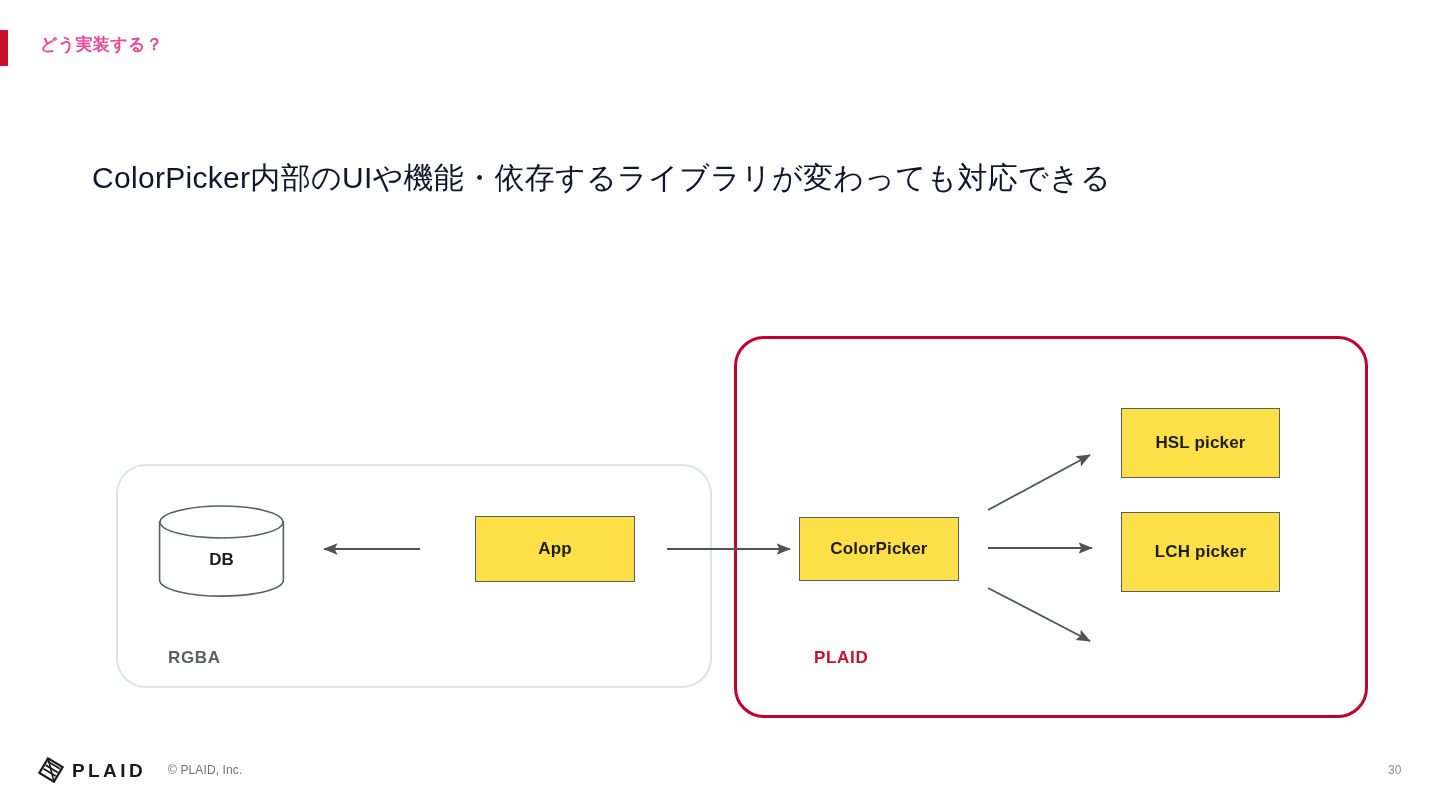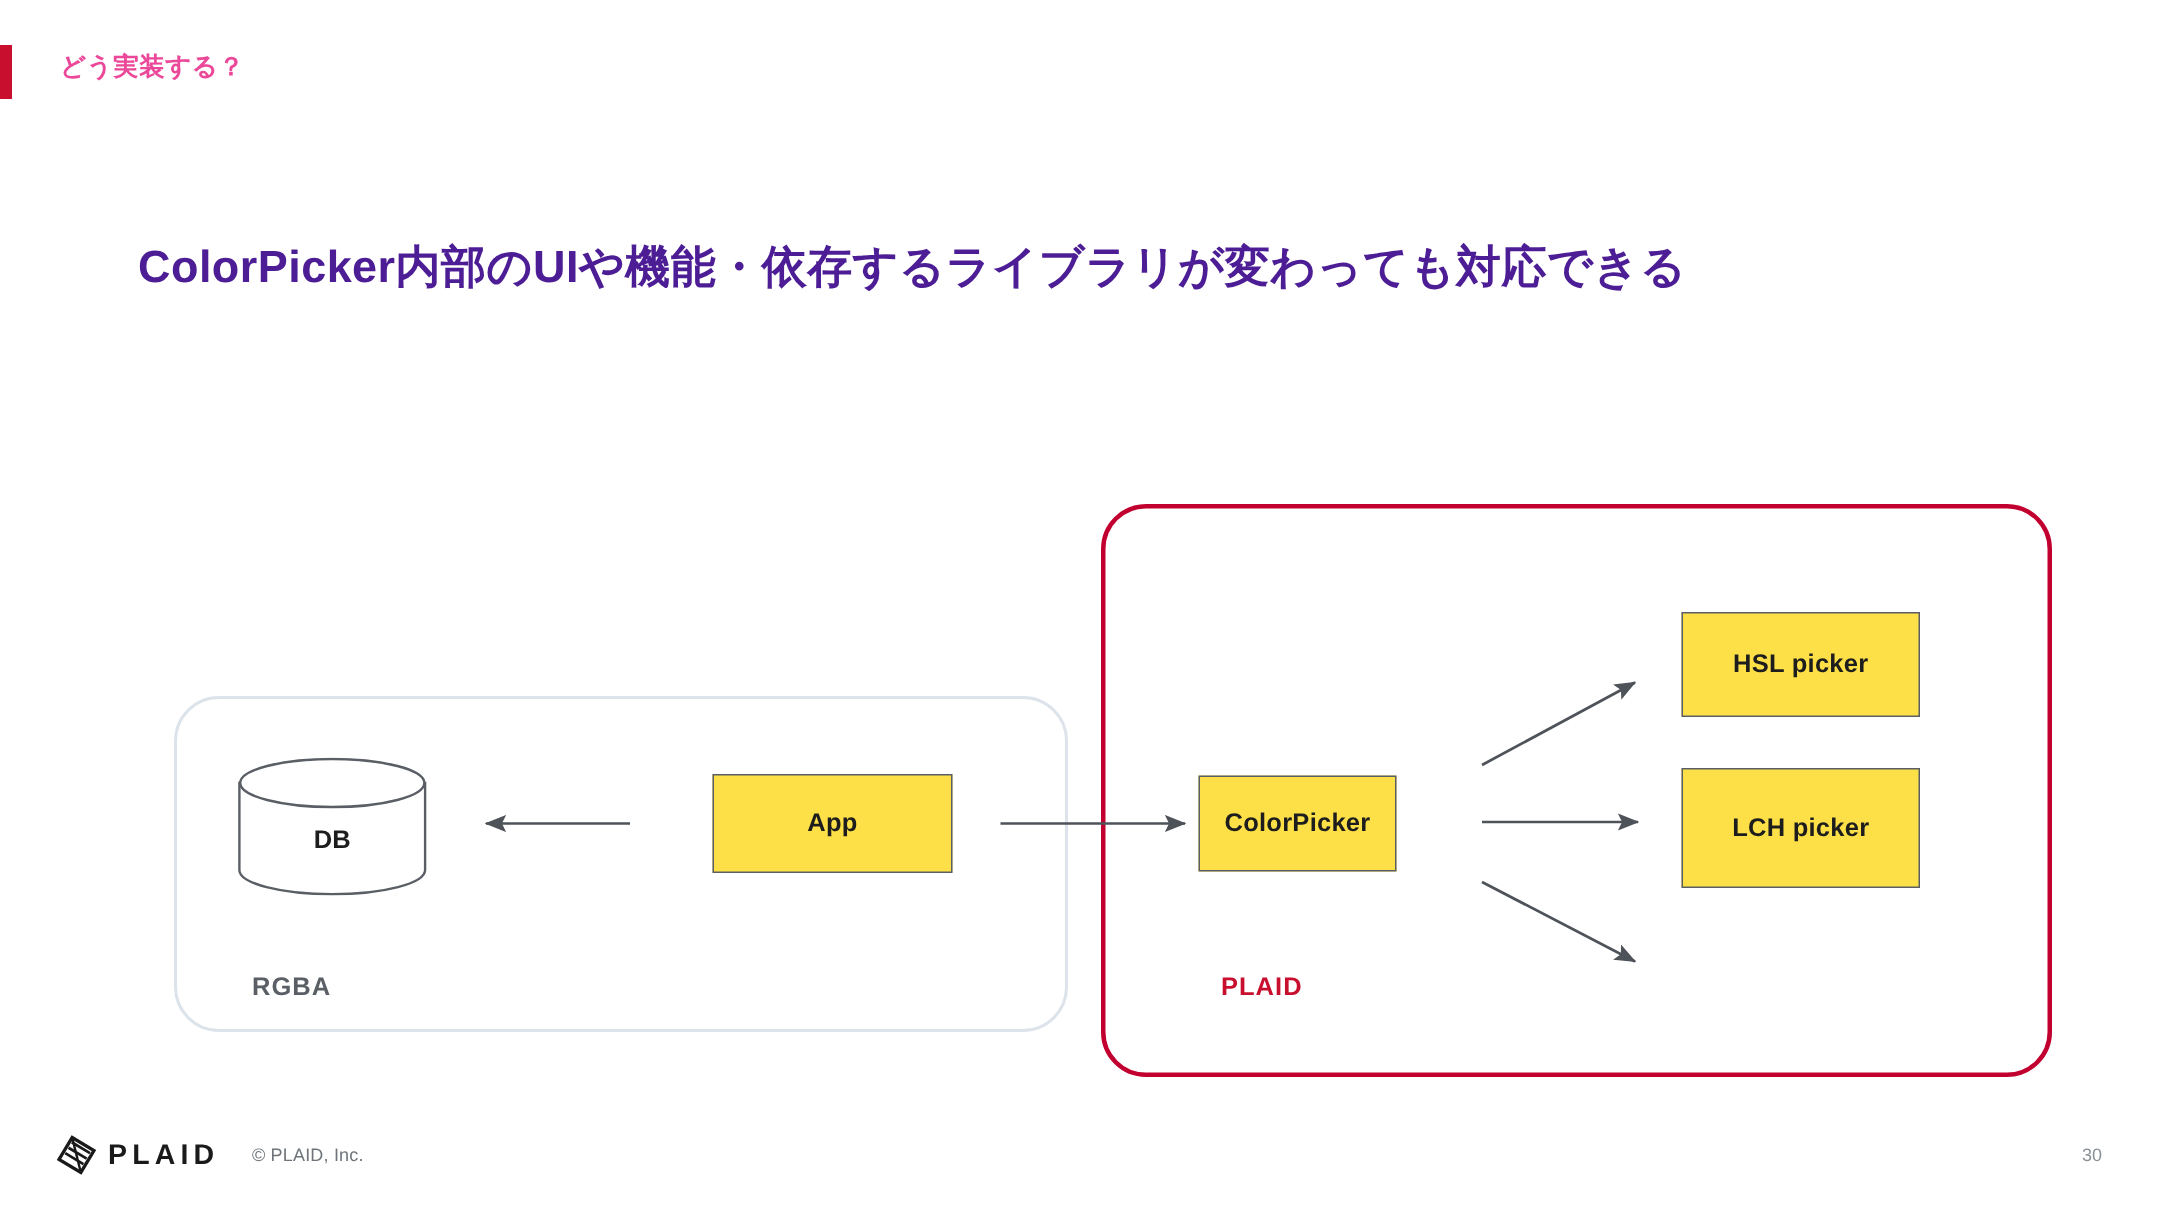--- a/index.html
+++ b/index.html
@@ -35,22 +35,22 @@
     letter-spacing: 0.02em;
     white-space: nowrap;
   }
 
   
   .main-heading {
     position: absolute;
     left: 92px;
     top: 158px;
     font-size: 30px;
-    font-weight: 700;
-    color: #4c1d95;
+    font-weight: 400;
+    color: #0f172a;
     letter-spacing: 0.01em;
     white-space: nowrap;
   }
 
   
   .diagram {
     position: absolute;
     left: 0;
     top: 0;
     width: 1440px;
@@ -103,21 +103,21 @@
     background: #fde047;
     display: flex;
     align-items: center;
     justify-content: center;
     font-size: 17px;
     font-weight: 700;
     color: #1d1d1d;
     letter-spacing: 0.01em;
   }
   .node-app        { left: 475px; top: 516px; width: 160px; height: 66px; }
-  .node-cp         { left: 799px; top: 517px; width: 132px; height: 64px; }
+  .node-cp         { left: 799px; top: 517px; width: 160px; height: 64px; }
   .node-hsl        { left: 1121px; top: 408px; width: 159px; height: 70px; }
   .node-lch        { left: 1121px; top: 512px; width: 159px; height: 80px; }
   .node-llm        { left: 1121px; top: 617px; width: 159px; height: 70px; }
 
   
   .db {
     position: absolute;
     left: 158px;
     top: 505px;
     width: 127px;

